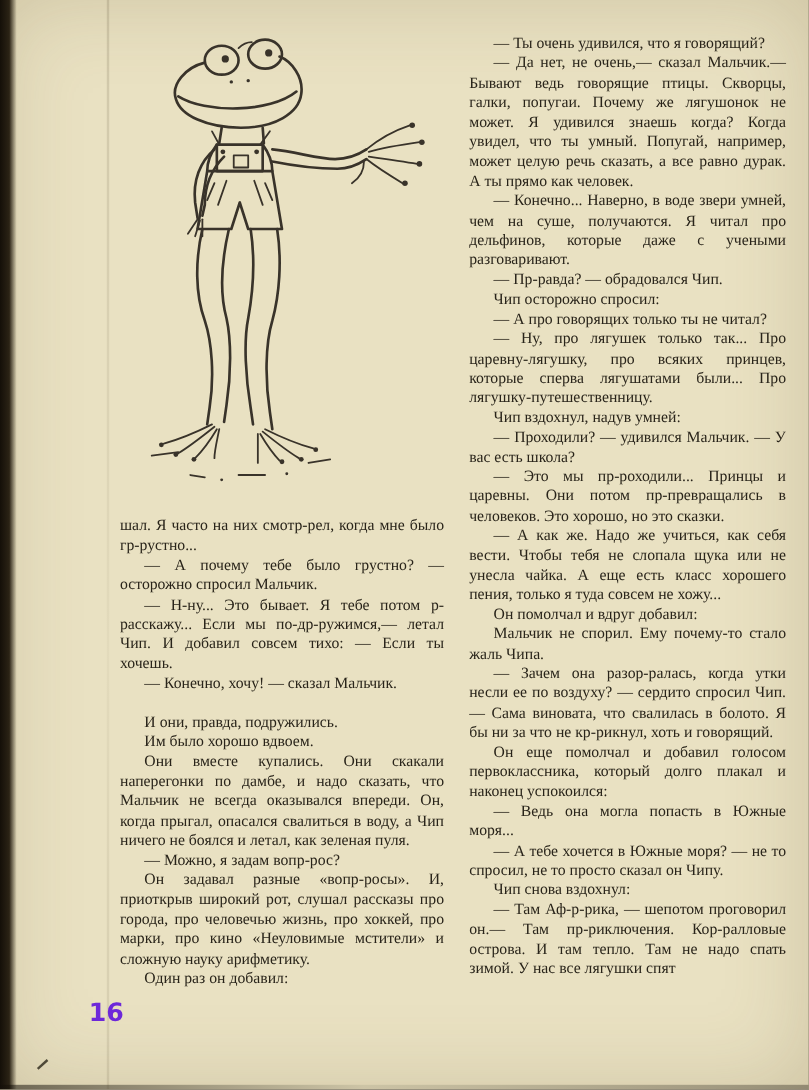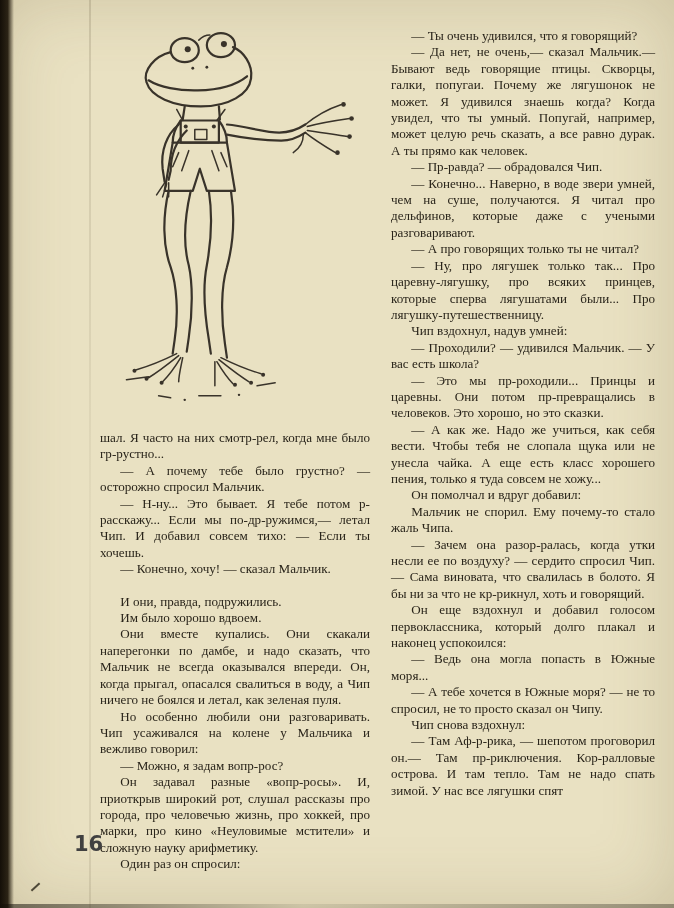--- a/index.html
+++ b/index.html
@@ -39,21 +39,21 @@
     text-align:justify;
   }
   .col-left-text  { left:100px; top:430px; width:270px; }
   .col-right      { left:391px; top:28px;  width:264px; }
   .para { text-indent:1.55em; }
   .para.noindent { text-indent:0; }
   .para.gap { margin-top:16px; }
   .page-number {
     position:absolute; left:74px; top:832px;
     font-family:"DejaVu Sans","Liberation Sans",sans-serif;
-    font-weight:bold; font-size:21px; color:#404040;
+    font-weight:bold; font-size:21px; color:#6d28d9;
   }
   svg .ink { fill:none; stroke:#39332a; stroke-width:2.2; stroke-linecap:round; stroke-linejoin:round; }
   svg .ink-thin { fill:none; stroke:#39332a; stroke-width:1.5; stroke-linecap:round; stroke-linejoin:round; }
   svg .dot { fill:#39332a; stroke:none; }
 </style>
 </head>
 <body>
 
 <div class="page">
 
@@ -143,41 +143,41 @@
   </figure>
 
   <div class="col col-left-text">
       <p class="para noindent">шал. Я часто на них смотр-рел, когда мне было гр-рустно...</p>
       <p class="para">— А почему тебе было грустно? — осторожно спросил Мальчик.</p>
       <p class="para">— Н-ну... Это бывает. Я тебе потом р-расскажу... Если мы по-др-ружимся,— летал Чип. И добавил совсем тихо: — Если ты хочешь.</p>
       <p class="para">— Конечно, хочу! — сказал Мальчик.</p>
       <p class="para gap">И они, правда, подружились.</p>
       <p class="para">Им было хорошо вдвоем.</p>
       <p class="para">Они вместе купались. Они скакали наперегонки по дамбе, и надо сказать, что Мальчик не всегда оказывался впереди. Он, когда прыгал, опасался свалиться в воду, а Чип ничего не боялся и летал, как зеленая пуля.</p>
-      <p class="para">Но особенно любили они разговаривать. Чип усаживался на колене у Мальчика и вежливо говорил:</p>
       <p class="para">— Можно, я задам вопр-рос?</p>
       <p class="para">Он задавал разные «вопр-росы». И, приоткрыв широкий рот, слушал рассказы про города, про человечью жизнь, про хоккей, про марки, про кино «Неуловимые мстители» и сложную науку арифметику.</p>
-      <p class="para">Один раз он спросил:</p>
+      <p class="para">Один раз он добавил:</p>
     </div>
 
   <div class="col col-right">
       <p class="para">— Ты очень удивился, что я говорящий?</p>
       <p class="para">— Да нет, не очень,— сказал Мальчик.— Бывают ведь говорящие птицы. Скворцы, галки, попугаи. Почему же лягушонок не может. Я удивился знаешь когда? Когда увидел, что ты умный. Попугай, например, может целую речь сказать, а все равно дурак. А ты прямо как человек.</p>
+      <p class="para">— Конечно... Наверно, в воде звери умней, чем на суше, получаются. Я читал про дельфинов, которые даже с учеными разговаривают.</p>
       <p class="para">— Пр-равда? — обрадовался Чип.</p>
-      <p class="para">— Конечно... Наверно, в воде звери умней, чем на суше, получаются. Я читал про дельфинов, которые даже с учеными разговаривают.</p>
+      <p class="para">Чип осторожно спросил:</p>
       <p class="para">— А про говорящих только ты не читал?</p>
       <p class="para">— Ну, про лягушек только так... Про царевну-лягушку, про всяких принцев, которые сперва лягушатами были... Про лягушку-путешественницу.</p>
       <p class="para">Чип вздохнул, надув умней:</p>
       <p class="para">— Проходили? — удивился Мальчик. — У вас есть школа?</p>
       <p class="para">— Это мы пр-роходили... Принцы и царевны. Они потом пр-превращались в человеков. Это хорошо, но это сказки.</p>
       <p class="para">— А как же. Надо же учиться, как себя вести. Чтобы тебя не слопала щука или не унесла чайка. А еще есть класс хорошего пения, только я туда совсем не хожу...</p>
       <p class="para">Он помолчал и вдруг добавил:</p>
       <p class="para">Мальчик не спорил. Ему почему-то стало жаль Чипа.</p>
       <p class="para">— Зачем она разор-ралась, когда утки несли ее по воздуху? — сердито спросил Чип. — Сама виновата, что свалилась в болото. Я бы ни за что не кр-рикнул, хоть и говорящий.</p>
-      <p class="para">Он еще вздохнул и добавил голосом первоклассника, который долго плакал и наконец успокоился:</p>
+      <p class="para">Он еще помолчал и добавил голосом первоклассника, который долго плакал и наконец успокоился:</p>
       <p class="para">— Ведь она могла попасть в Южные моря...</p>
       <p class="para">— А тебе хочется в Южные моря? — не то спросил, не то просто сказал он Чипу.</p>
       <p class="para">Чип снова вздохнул:</p>
       <p class="para">— Там Аф-р-рика, — шепотом проговорил он.— Там пр-риключения. Кор-ралловые острова. И там тепло. Там не надо спать зимой. У нас все лягушки спят</p>
     </div>
 
   <div class="page-number">16</div>
 
 </div>
 

